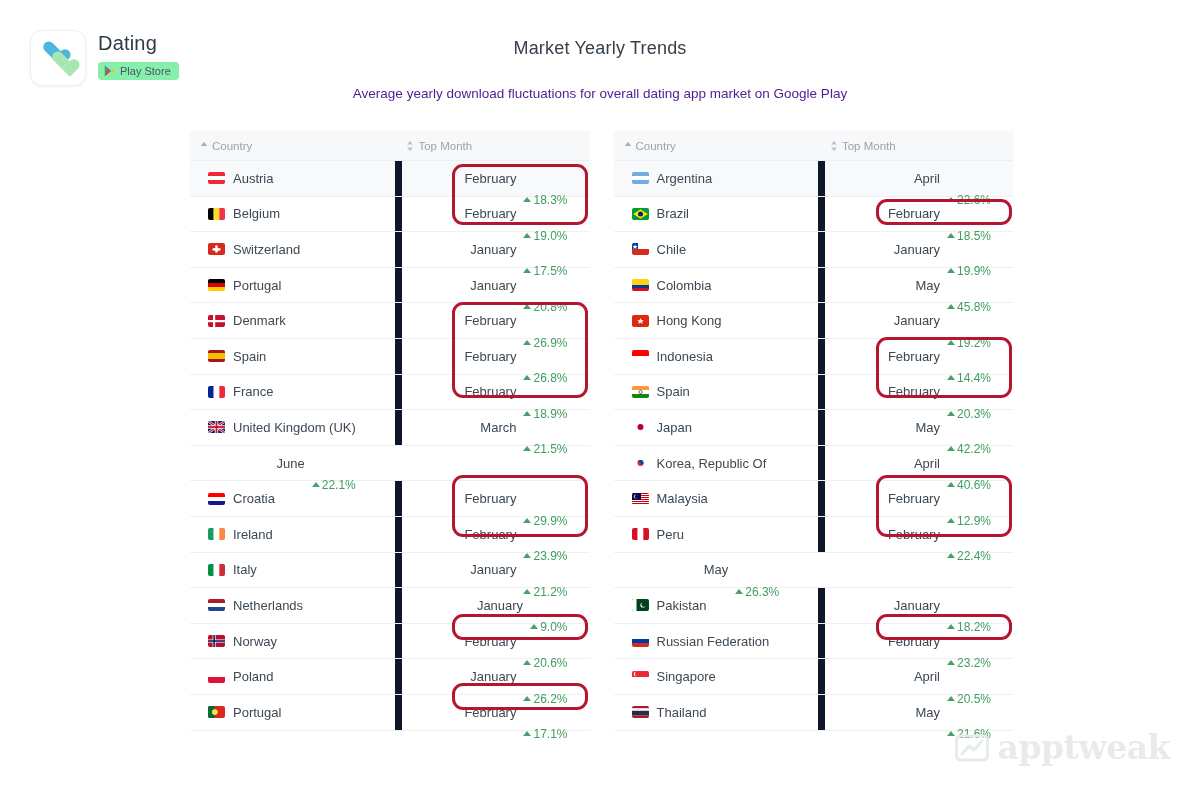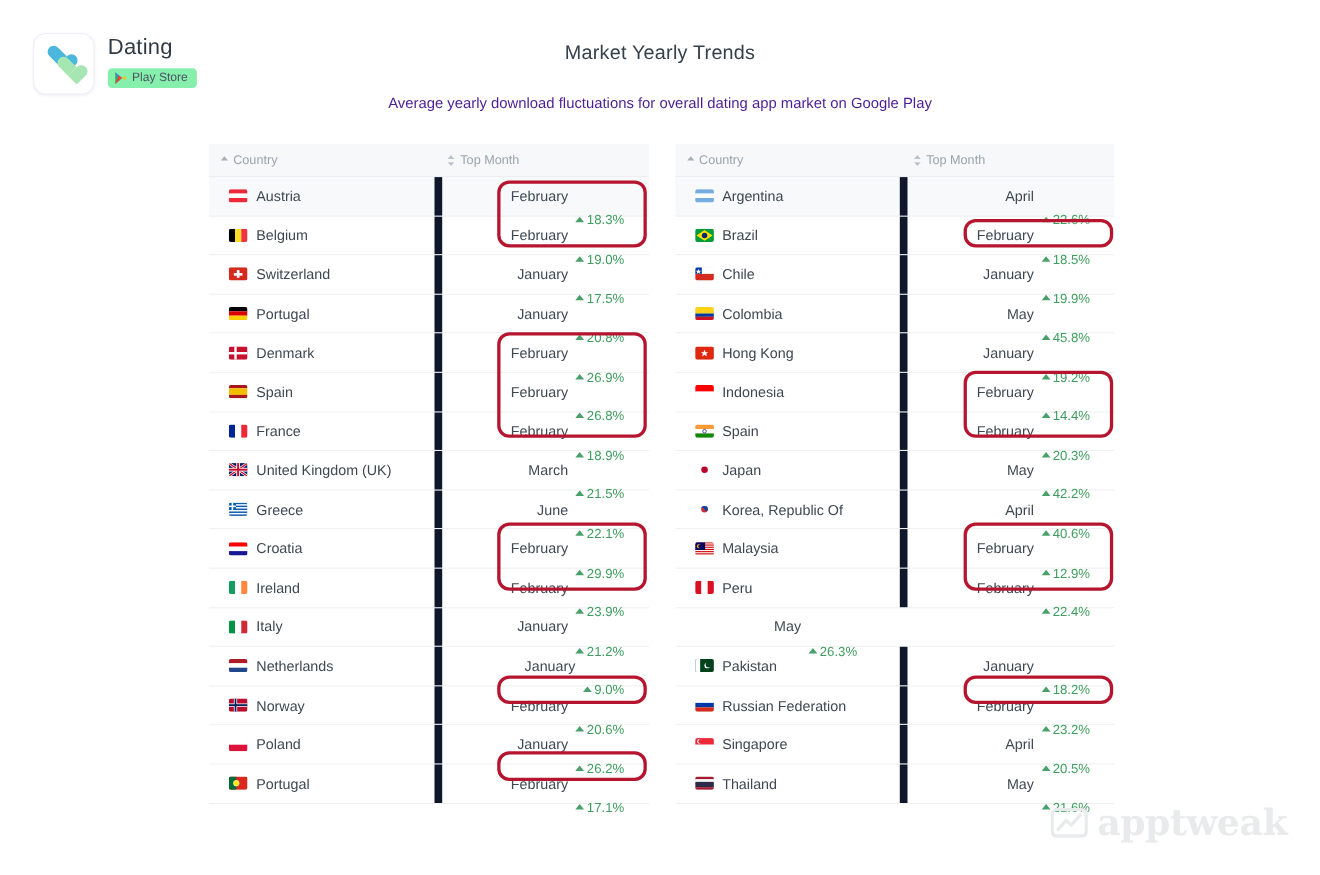--- a/index.html
+++ b/index.html
@@ -406,34 +406,20 @@
             </div>
             <div class="c-month">
               <span>March</span>
               <span class="pct">
                 <span class="up-tri"></span>
                 <span>21.5%</span>
               </span>
             </div>
           </div>
           <div class="t-row">
-            <div class="c-country">
-              <svg class="flag" viewBox="0 0 17 12">
-                <rect width="17" height="12" fill="#fff"></rect>
-                <rect width="17" height="1.33" y="0" fill="#0d5eaf"></rect>
-                <rect width="17" height="1.33" y="2.66" fill="#0d5eaf"></rect>
-                <rect width="17" height="1.33" y="5.32" fill="#0d5eaf"></rect>
-                <rect width="17" height="1.33" y="7.98" fill="#0d5eaf"></rect>
-                <rect width="17" height="1.33" y="10.64" fill="#0d5eaf"></rect>
-                <rect width="6.6" height="6.6" fill="#0d5eaf"></rect>
-                <rect x="2.6" y="0" width="1.4" height="6.6" fill="#fff"></rect>
-                <rect x="0" y="2.6" width="6.6" height="1.4" fill="#fff"></rect>
-              </svg>
-              <span>Greece</span>
-            </div>
             <div class="c-month">
               <span>June</span>
               <span class="pct">
                 <span class="up-tri"></span>
                 <span>22.1%</span>
               </span>
             </div>
           </div>
           <div class="t-row">
             <div class="c-country">

